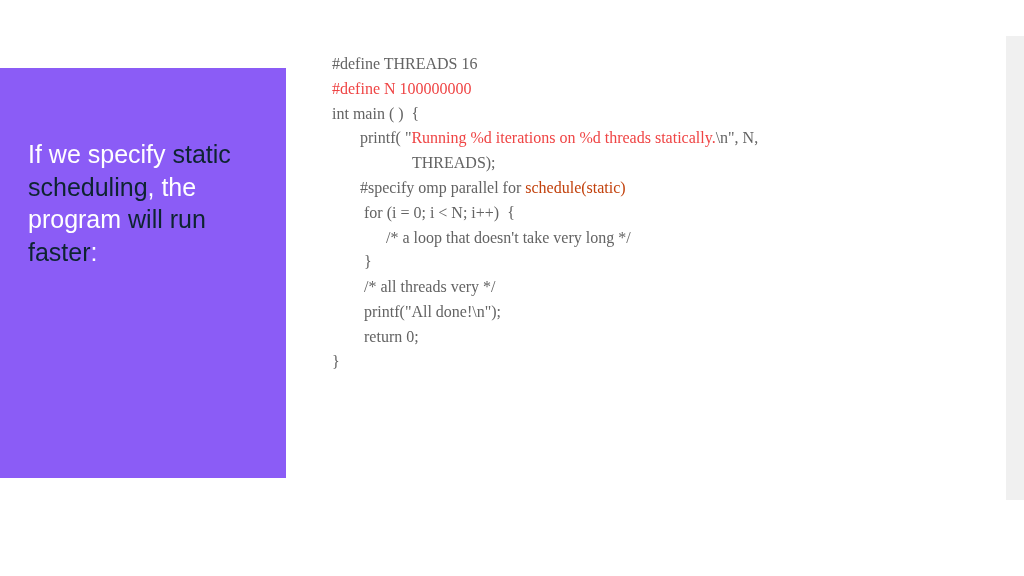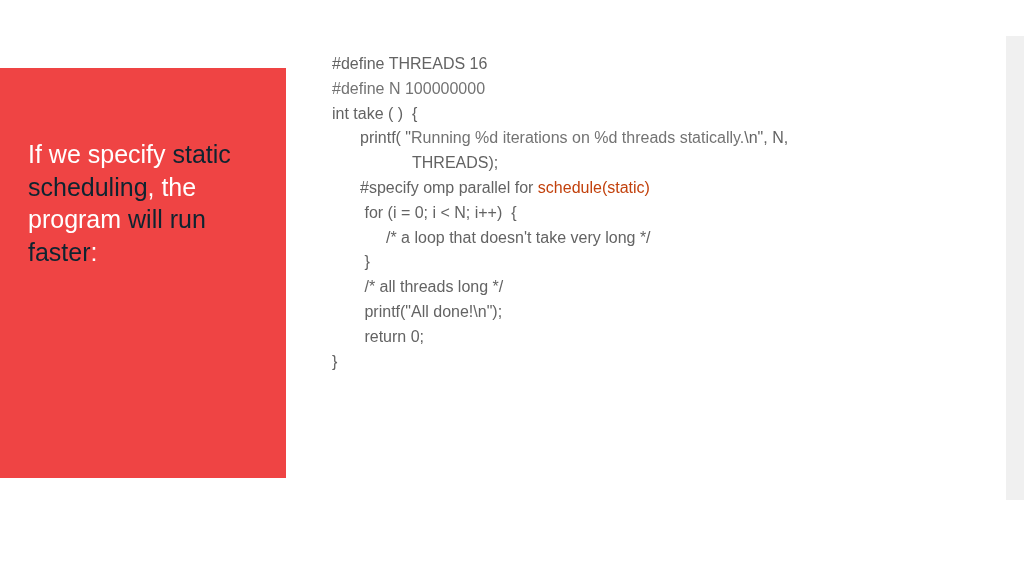--- a/index.html
+++ b/index.html
@@ -4,45 +4,45 @@
 <style>
   * { margin: 0; padding: 0; box-sizing: border-box; }
   html, body { width: 1024px; height: 576px; overflow: hidden; font-family: "Segoe UI", "Helvetica Neue", Arial, sans-serif; background: #fff; }
   .slide { position: relative; width: 1024px; height: 576px; background: #ffffff; }
   .title-panel {
     position: absolute;
     left: 0;
     top: 68px;
     width: 286px;
     height: 410px;
-    background: #ef4444;
+    background: #8b5cf6;
     color: #ffffff;
     padding: 70px 22px 0 28px;
     font-size: 25px;
     font-weight: 300;
     line-height: 1.3;
   }
   .title-panel .dark { color: #0d2430; }
   .code-block {
     position: absolute;
     left: 332px;
     top: 52px;
     width: 640px;
     font-size: 16px;
     line-height: 1.55;
     color: #636363;
-    font-family: Liberation Sans, sans-serif;
+    font-family: Liberation Serif, serif;
     font-weight: 400;
   }
   .code-line { white-space: pre; }
   .ind1 { padding-left: 28px; }
   .ind3 { padding-left: 54px; }
   .ind4 { padding-left: 80px; }
   .ind-num { padding-left: 224px; }
-  .c-orange { color: #737373; }
+  .c-orange { color: #ef4444; }
   .c-blue { color: #c2410c; }
   .scroll-track {
     position: absolute;
     right: 0;
     top: 36px;
     width: 18px;
     height: 464px;
     background: #f0f0f0;
   }
 </style>
@@ -51,28 +51,28 @@
 
 <div class="slide">
 
   <div class="title-panel">
     <span>If we specify </span><span class="dark">static scheduling</span><span>, the program </span><span class="dark">will run faster</span><span>:</span>
   </div>
 
   <div class="code-block">
     <div class="code-line">#define THREADS 16</div>
     <div class="code-line c-orange">#define N 100000000</div>
-    <div class="code-line">int take ( )  {</div>
+    <div class="code-line">int main ( )  {</div>
     <div class="code-line ind1"><span>printf( "</span><span class="c-orange">Running %d iterations on %d threads statically.</span><span>\n", N,</span></div>
     <div class="code-line ind4">THREADS);</div>
     <div class="code-line ind1"><span>#specify omp parallel for </span><span class="c-blue">schedule(static)</span></div>
     <div class="code-line ind1"> for (i = 0; i &lt; N; i++)  {</div>
     <div class="code-line ind3">/* a loop that doesn't take very long */</div>
     <div class="code-line ind1"> }</div>
-    <div class="code-line ind1"> /* all threads long */</div>
+    <div class="code-line ind1"> /* all threads very */</div>
     <div class="code-line ind1"> printf("All done!\n");</div>
     <div class="code-line ind1"> return 0;</div>
     <div class="code-line">}</div>
   </div>
 
   <div class="scroll-track"></div>
 
 </div>
 
 </body></html>

